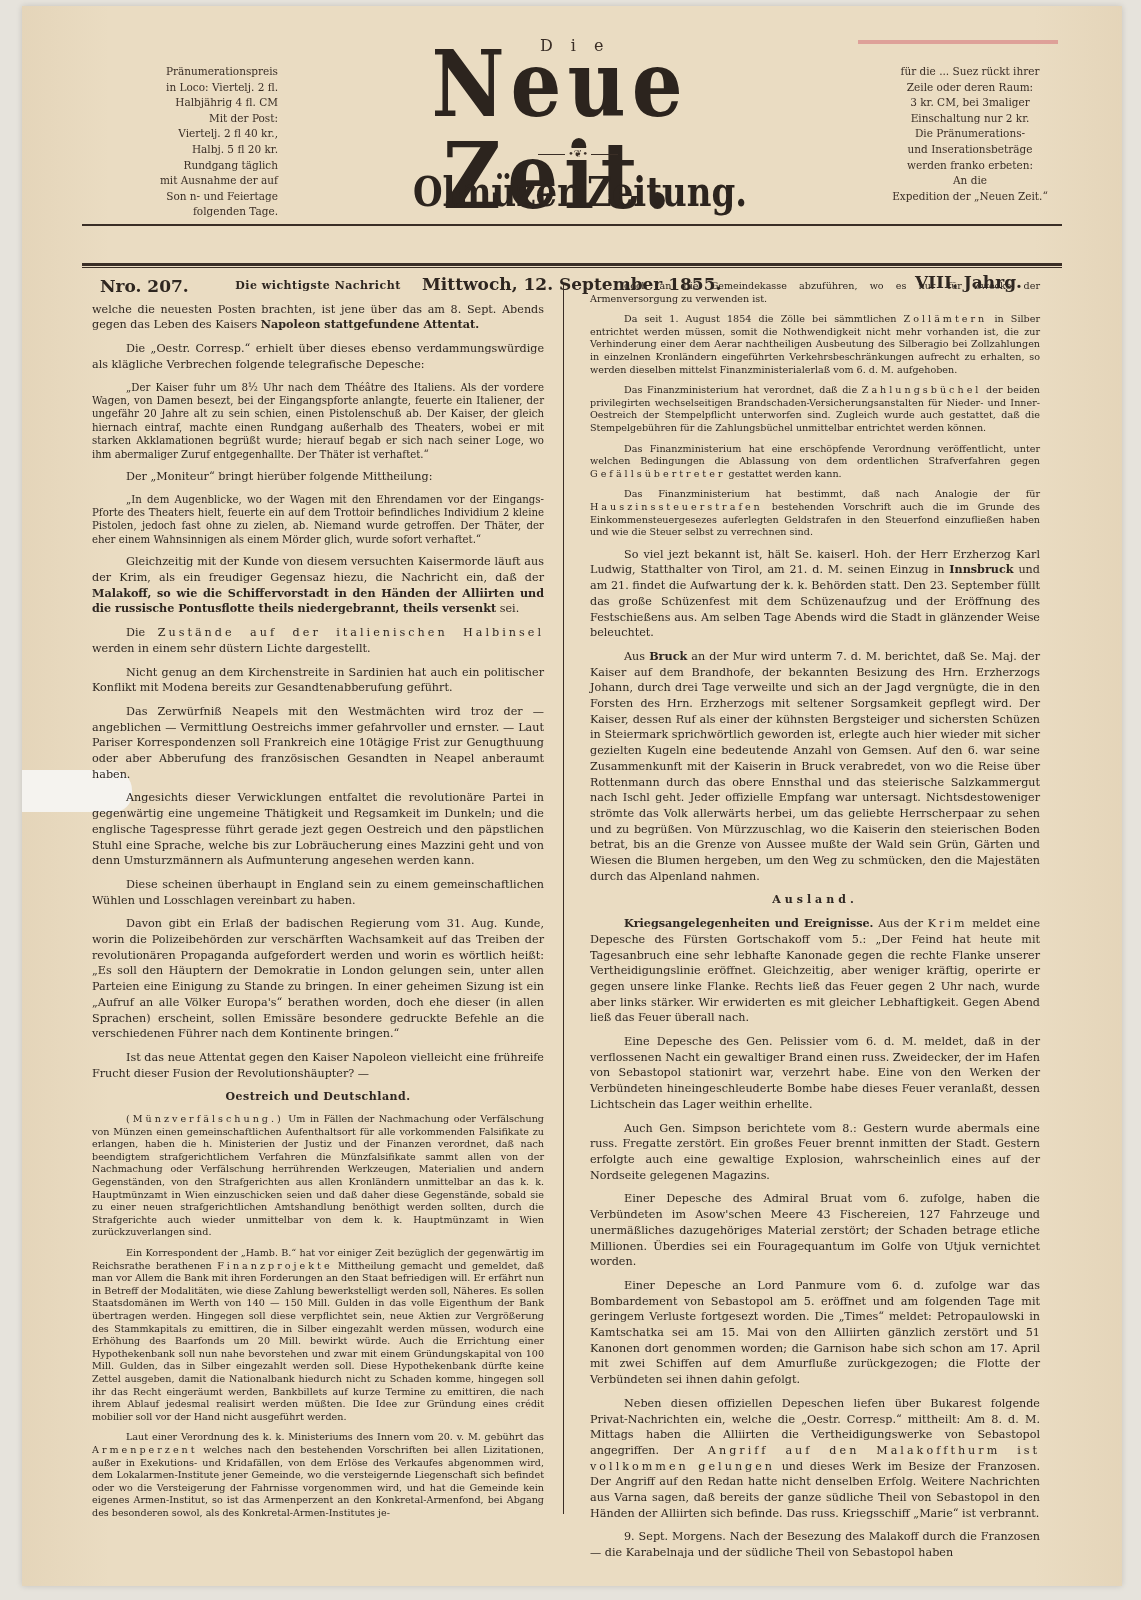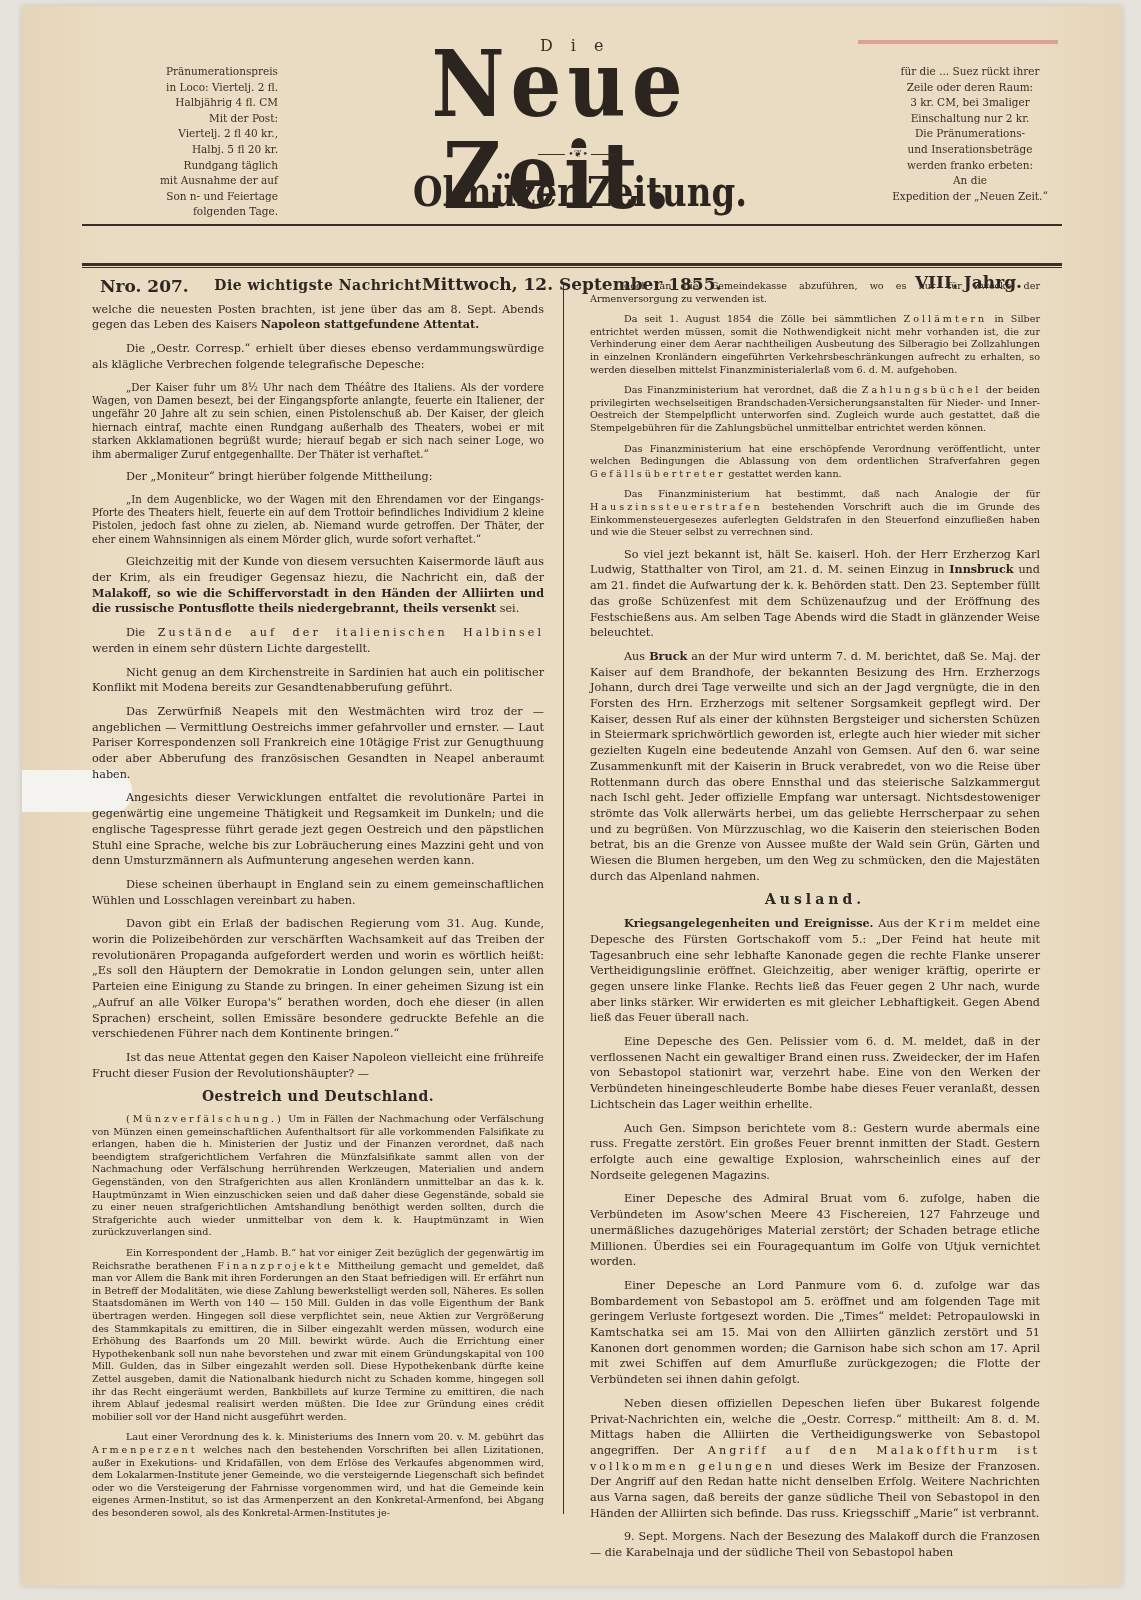--- a/index.html
+++ b/index.html
@@ -23,21 +23,21 @@
   .dl-year{position:absolute;right:40px;top:-2px;font-size:17px;font-weight:bold;}
   .rule-bot{position:absolute;left:82px;top:263px;width:980px;height:4px;border-top:3px solid #3a2e26;border-bottom:1px solid #3a2e26;height:1px;}
   .col{position:absolute;top:272px;font-size:11.2px;line-height:15.7px;text-align:justify;color:#2e2620;}
   .col-left{left:84px;width:468px;}
   .col-right{left:582px;width:466px;}
   .col-sep{position:absolute;left:563px;top:284px;width:1px;height:1230px;background:#3a2e26;}
   .col p{margin:8px;text-indent:34px;}
   .col p.noind{text-indent:0;}
   .col p.quote{font-size:10.2px;line-height:13.4px;text-indent:34px;}
   .col p.small{font-size:9.6px;line-height:12.6px;text-indent:34px;}
-  .col h2{margin:6px 0 6px;text-align:center;font-size:14px;font-weight:bold;letter-spacing:0.5px;}
+  .col h2{margin:6px 0 6px;text-align:center;font-size:11px;font-weight:bold;letter-spacing:0.5px;}
   .col h2.spaced{letter-spacing:4px;}
   b.bold{font-weight:bold;}
   .sp{letter-spacing:3px;}
 </style>
 </head>
 <body>
 
 <div class="sheet"></div>
 <div class="redmark"></div>
 <div class="tear"></div>

